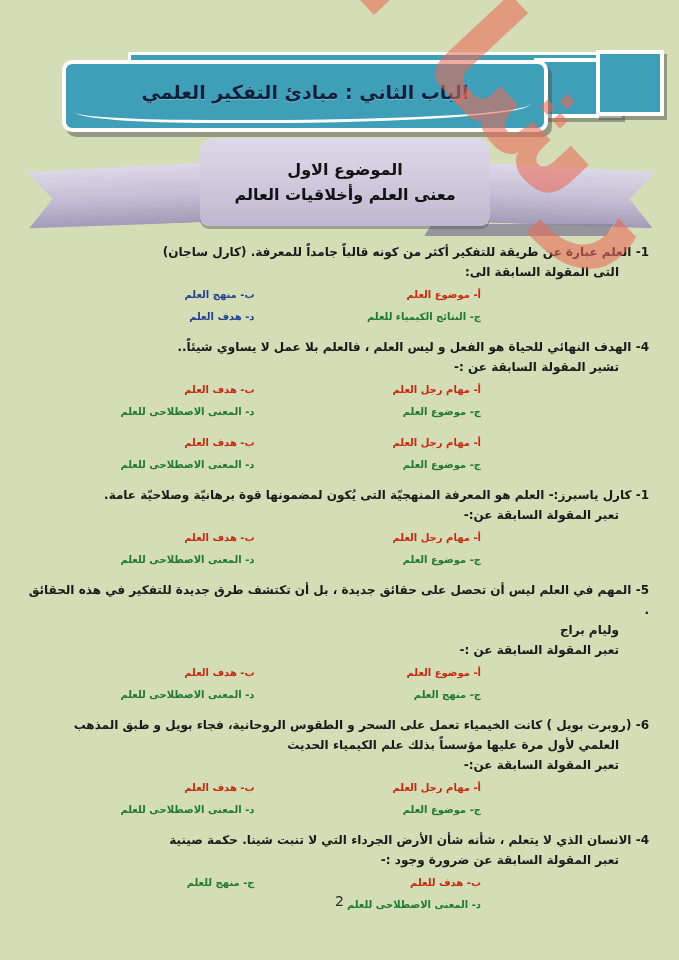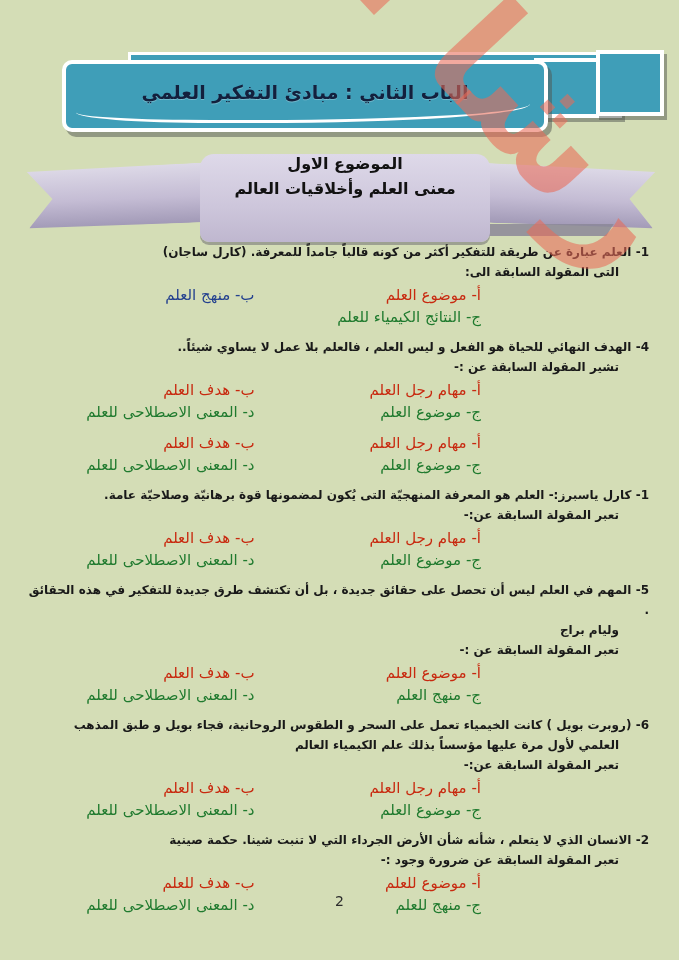--- a/index.html
+++ b/index.html
@@ -52,23 +52,22 @@
   }
   .ribbon-shadow{
     position:absolute;left:428px;top:224px;width:182px;height:12px;
     background:#8b8798;transform:skewX(-32deg);z-index:1;opacity:.85;
   }
   .ribbon-panel{
     position:absolute;left:200px;top:138px;width:290px;height:88px;z-index:2;
     background:linear-gradient(180deg,#ded9e9 0%,#cdc6db 60%,#bfb7cf 100%);
     border-radius:14px 14px 9px 9px;
     box-shadow:0 3px 0 rgba(90,88,100,.45);
-    display:flex;flex-direction:column;align-items:center;
+    display:flex;flex-direction:column;align-items:center;justify-content:center;
     gap:6px;
-    margin-top:16px;
   }
   .ribbon-line{color:#121212;font-size:16px;font-weight:bold;}
   
   .watermark{
     position:absolute;top:188px;right:-30px;width:880px;z-index:6;
     transform-origin:100% 0;transform:rotate(47deg);
     font-size:150px;font-weight:bold;line-height:1;
     color:rgba(232,106,88,.58);
     text-align:right;white-space:nowrap;pointer-events:none;
     letter-spacing:6px;
@@ -81,21 +80,21 @@
   .q{margin-bottom:9px;}
   .q-line{
     color:#191919;font-size:12px;font-weight:bold;line-height:20px;
   }
   .q-line.cont{padding-right:30px;}
   .opts{
     display:grid;grid-template-columns:1fr 1fr;direction:rtl;
     padding-right:168px;margin-top:2px;
   }
   .opt{
-    font-size:15px;font-weight:normal;line-height:22px;white-space:nowrap;
+    font-size:10px;font-weight:bold;line-height:22px;white-space:nowrap;
   }
   
   .page-number{
     position:absolute;left:0;right:0;top:893px;text-align:center;z-index:4;
     color:#2c2c2c;font-size:14px;
   }
 </style>
 </head>
 <body>
 
@@ -118,20 +117,21 @@
 <div class="watermark">رشا أحمد على</div>
 
 <div class="questions">
     <div class="q">
       <div class="q-line">1- العلم عبارة عن طريقة للتفكير أكثر من كونه قالباً جامداً للمعرفة.  (كارل ساجان)</div>
       <div class="q-line cont">التى المقولة السابقة الى:</div>
       <div class="opts">
         <div class="opt" style="color: rgb(200, 41, 15);">أ- موضوع العلم</div>
         <div class="opt" style="color: rgb(36, 65, 143);">ب- منهج العلم</div>
         <div class="opt" style="color: rgb(31, 122, 46);">ج- النتائج الكيمياء للعلم</div>
+        <div class="opt" style="color: rgb(36, 65, 143);">د- هدف العلم</div>
       </div>
     </div>
     <div class="q">
       <div class="q-line">4- الهدف النهائي للحياة هو الفعل و ليس العلم ، فالعلم بلا عمل لا يساوي شيئاً..</div>
       <div class="q-line cont">تشير المقولة السابقة عن :-</div>
       <div class="opts">
         <div class="opt" style="color: rgb(200, 41, 15);">أ-  مهام رجل العلم</div>
         <div class="opt" style="color: rgb(200, 41, 15);">ب- هدف العلم</div>
         <div class="opt" style="color: rgb(31, 122, 46);">ج- موضوع العلم</div>
         <div class="opt" style="color: rgb(31, 122, 46);">د- المعنى الاصطلاحى للعلم</div>
@@ -161,34 +161,33 @@
       <div class="q-line cont">تعبر المقولة السابقة عن :-</div>
       <div class="opts">
         <div class="opt" style="color: rgb(200, 41, 15);">أ-  موضوع العلم</div>
         <div class="opt" style="color: rgb(200, 41, 15);">ب- هدف العلم</div>
         <div class="opt" style="color: rgb(31, 122, 46);">ج- منهج العلم</div>
         <div class="opt" style="color: rgb(31, 122, 46);">د- المعنى الاصطلاحى للعلم</div>
       </div>
     </div>
     <div class="q">
       <div class="q-line">6- (روبرت بويل ) كانت الخيمياء تعمل على السحر و الطقوس الروحانية، فجاء بويل و طبق المذهب</div>
-      <div class="q-line cont">العلمي لأول مرة عليها مؤسساً بذلك علم الكيمياء العالم</div>
+      <div class="q-line cont">العلمي لأول مرة عليها مؤسساً بذلك علم الكيمياء الحديث</div>
       <div class="q-line cont">تعبر المقولة السابقة عن:-</div>
       <div class="opts">
         <div class="opt" style="color: rgb(200, 41, 15);">أ- مهام رجل العلم</div>
         <div class="opt" style="color: rgb(200, 41, 15);">ب- هدف العلم</div>
         <div class="opt" style="color: rgb(31, 122, 46);">ج- موضوع العلم</div>
         <div class="opt" style="color: rgb(31, 122, 46);">د- المعنى الاصطلاحى للعلم</div>
       </div>
     </div>
     <div class="q">
-      <div class="q-line">2- الانسان الذي لا يتعلم ، شأنه شأن الأرض الجرداء التي لا تنبت شينا.  حكمة صينية</div>
+      <div class="q-line">4- الانسان الذي لا يتعلم ، شأنه شأن الأرض الجرداء التي لا تنبت شينا.  حكمة صينية</div>
       <div class="q-line cont">تعبر المقولة السابقة عن ضرورة وجود :-</div>
       <div class="opts">
-        <div class="opt" style="color: rgb(200, 41, 15);">أ-  موضوع للعلم</div>
         <div class="opt" style="color: rgb(200, 41, 15);">ب- هدف للعلم</div>
         <div class="opt" style="color: rgb(31, 122, 46);">ج- منهج للعلم</div>
         <div class="opt" style="color: rgb(31, 122, 46);">د- المعنى الاصطلاحى للعلم</div>
       </div>
     </div>
   </div>
 
 <div class="page-number">2</div>
 
 </body></html>

